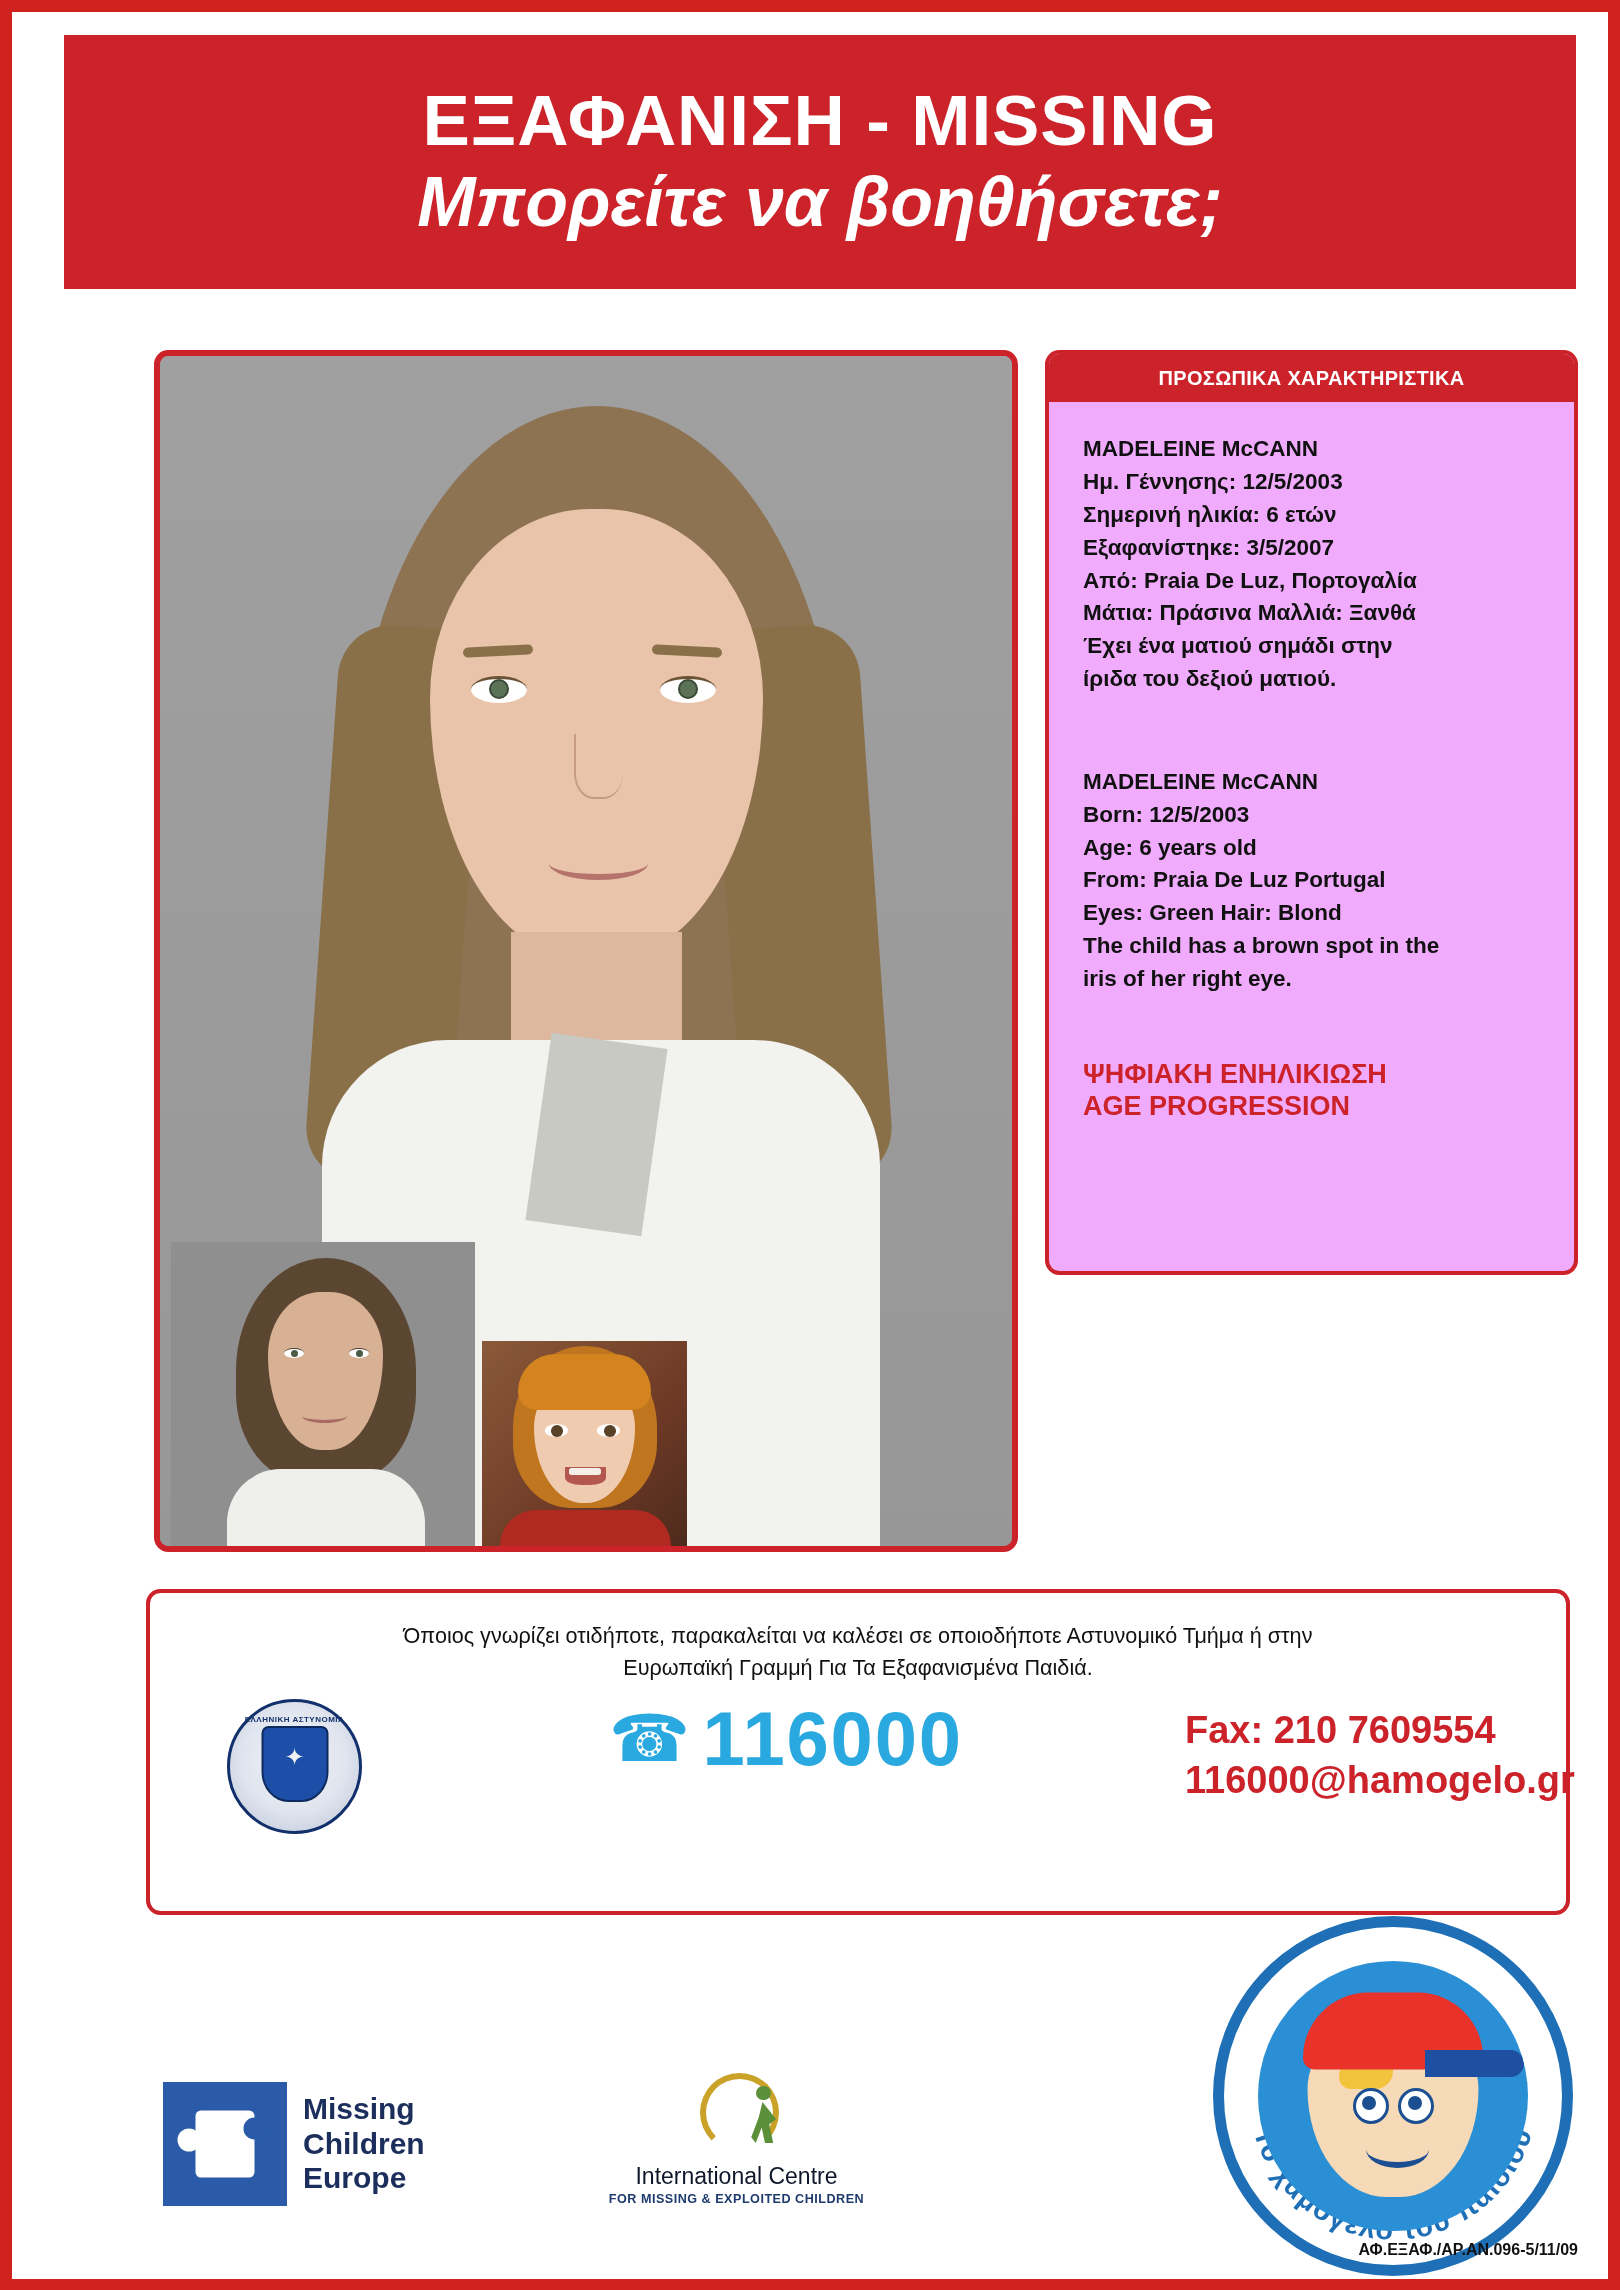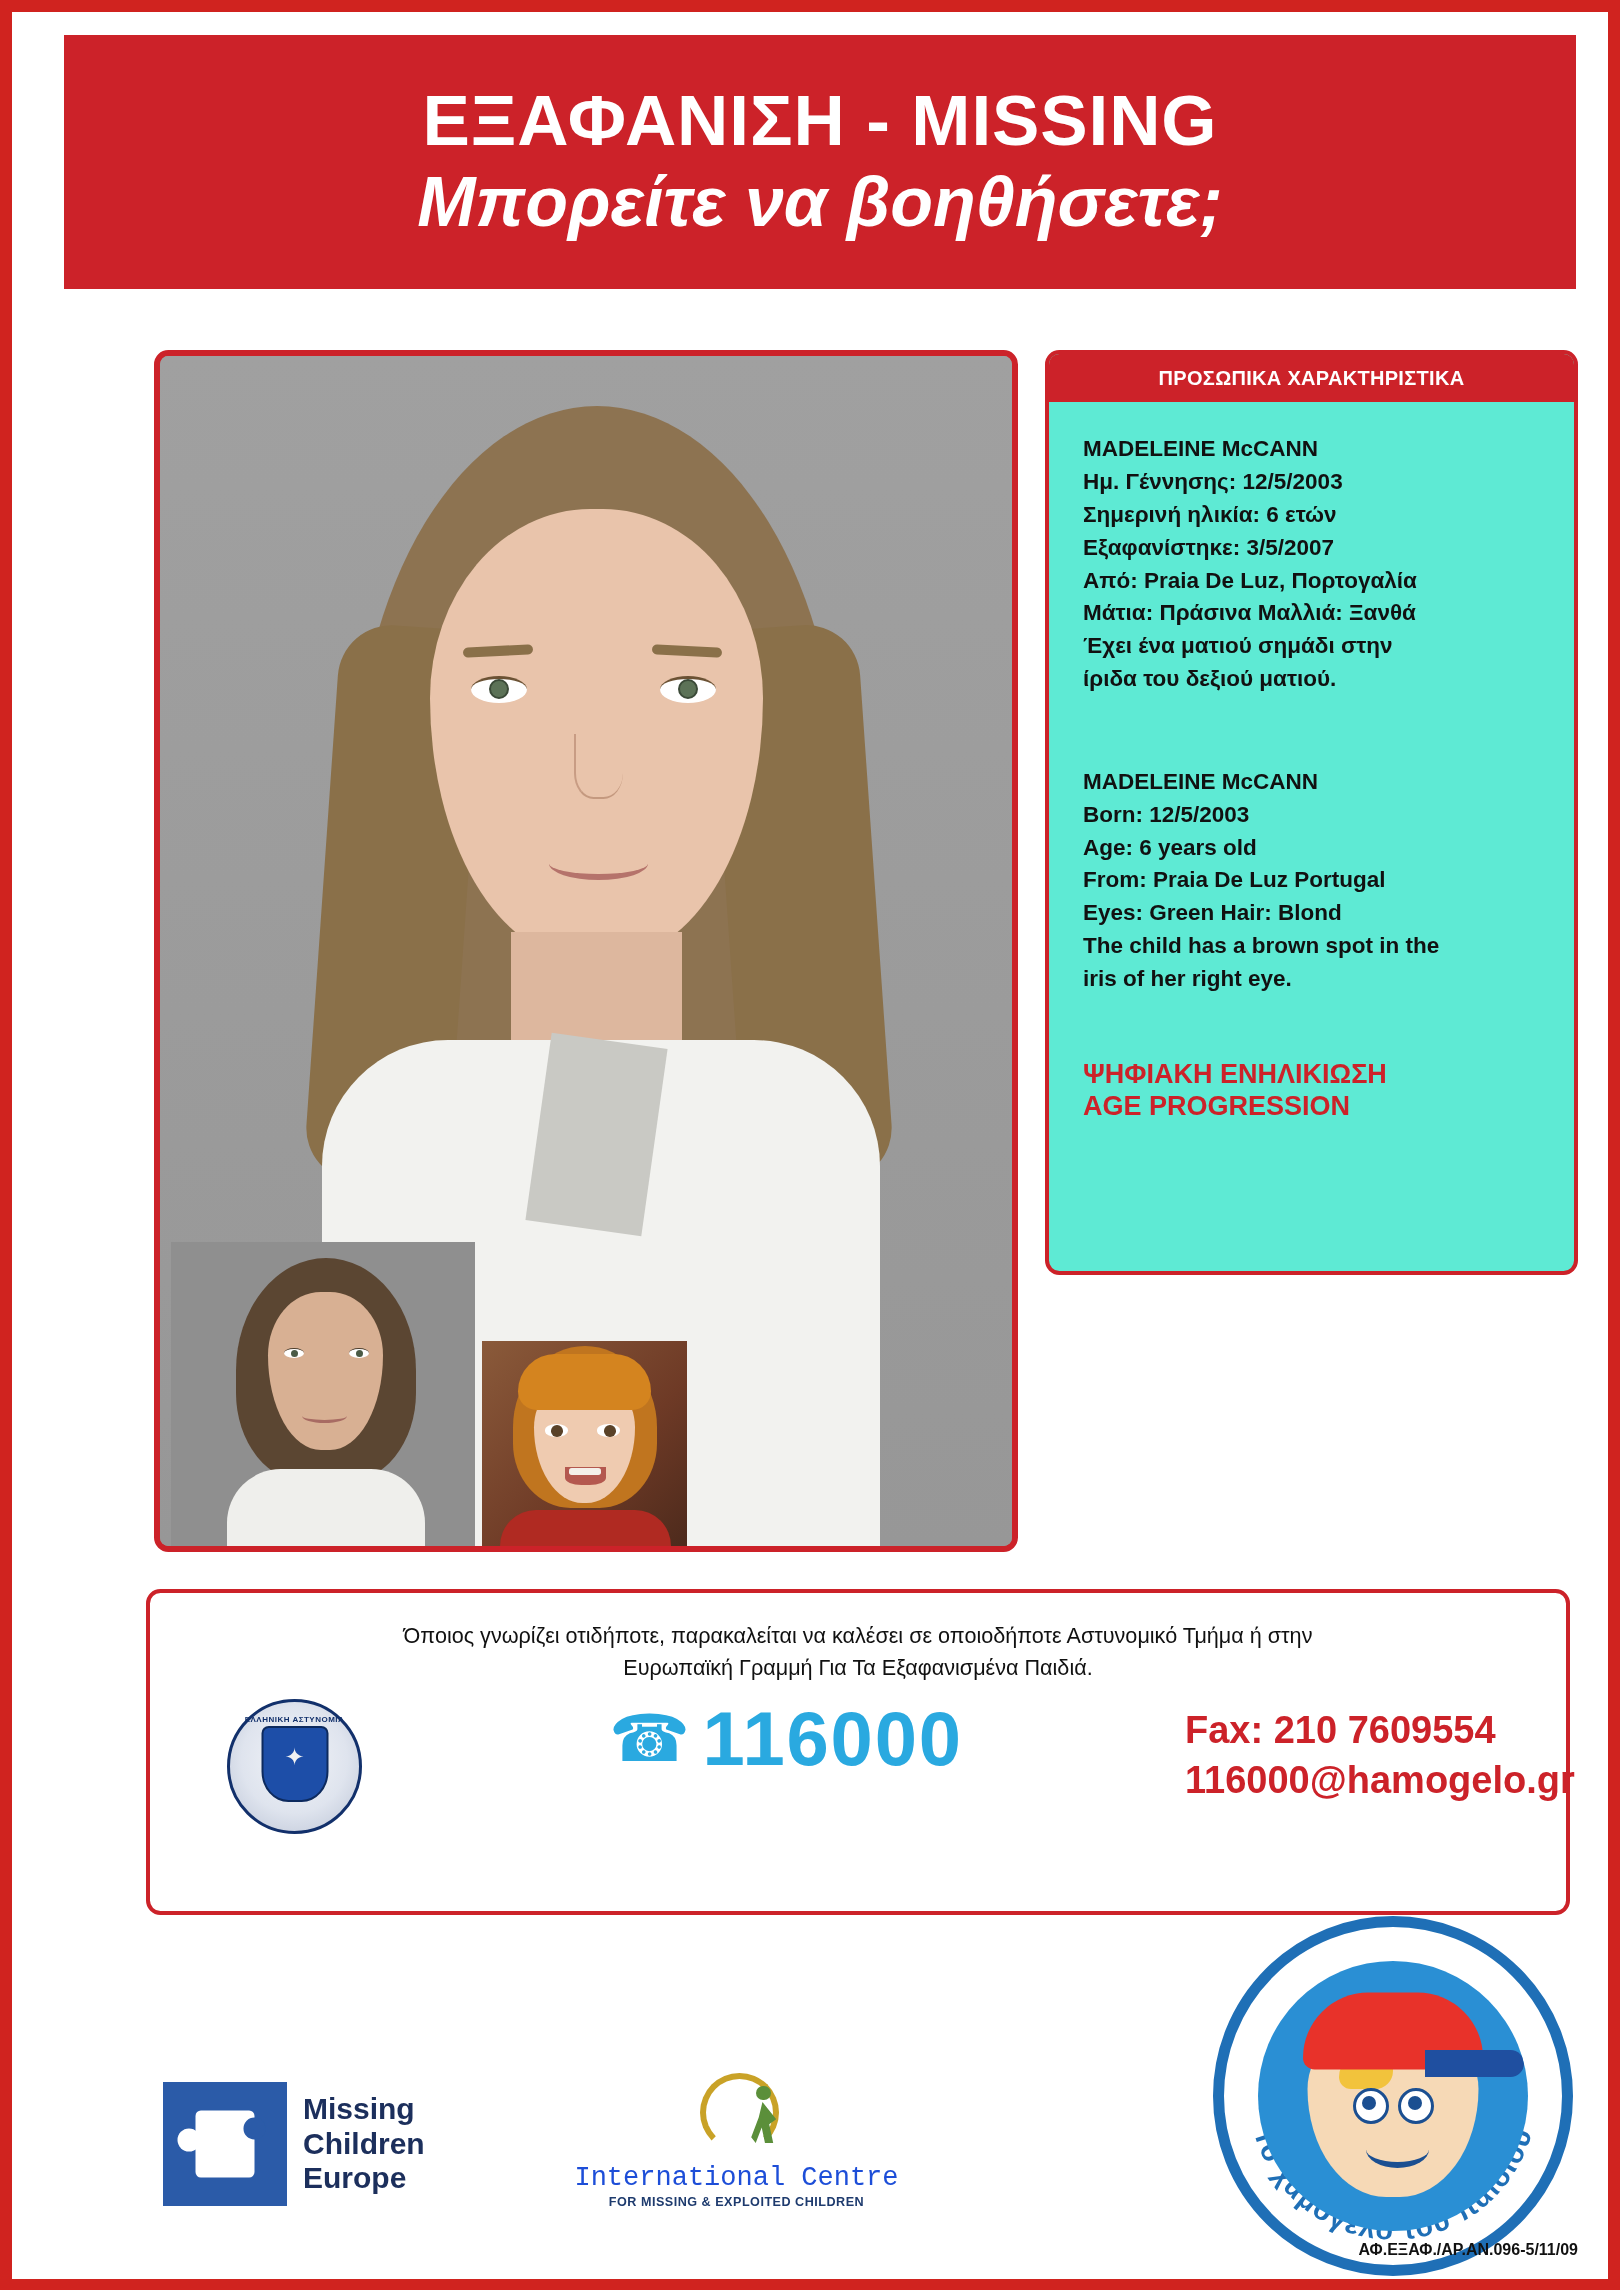--- a/index.html
+++ b/index.html
@@ -248,21 +248,21 @@
   
   .details-panel {
     position: absolute;
     left: 1033px;
     top: 338px;
     width: 533px;
     height: 925px;
     border: 4.5px solid #cc2229;
     border-radius: 14.4px;
     box-sizing: border-box;
-    background: #5eead4;
+    background: #f0abfc;
     overflow: hidden;
   }
   .details-title {
     background: #cc2229;
     color: #ffffff;
     font-size: 20px;
     font-weight: bold;
     text-align: center;
     padding: 12.6px 0 12.6px 0;
     letter-spacing: 0.3px;
@@ -458,23 +458,23 @@
     border-radius: 50%;
   }
   .icmec-body {
     position: absolute;
     right: 1.8px; top: 29px;
     width: 25px; height: 41px;
     background: #5b8f3a;
     clip-path: polygon(45% 0, 100% 42%, 72% 54%, 88% 100%, 55% 100%, 42% 62%, 18% 100%, 0 86%, 30% 38%);
   }
   .icmec-name {
-    color: #1d4ed8;
-    font-size: 27px;
-    font-family: Liberation Mono, monospace;
+    color: #0f172a;
+    font-size: 23px;
+    font-family: Liberation Sans, sans-serif;
   }
   .icmec-sub {
     color: #1e3b6e;
     font-size: 12.6px;
     font-weight: bold;
     letter-spacing: 0.5px;
     margin-top: 2px;
   }
   
   .smile-logo {

